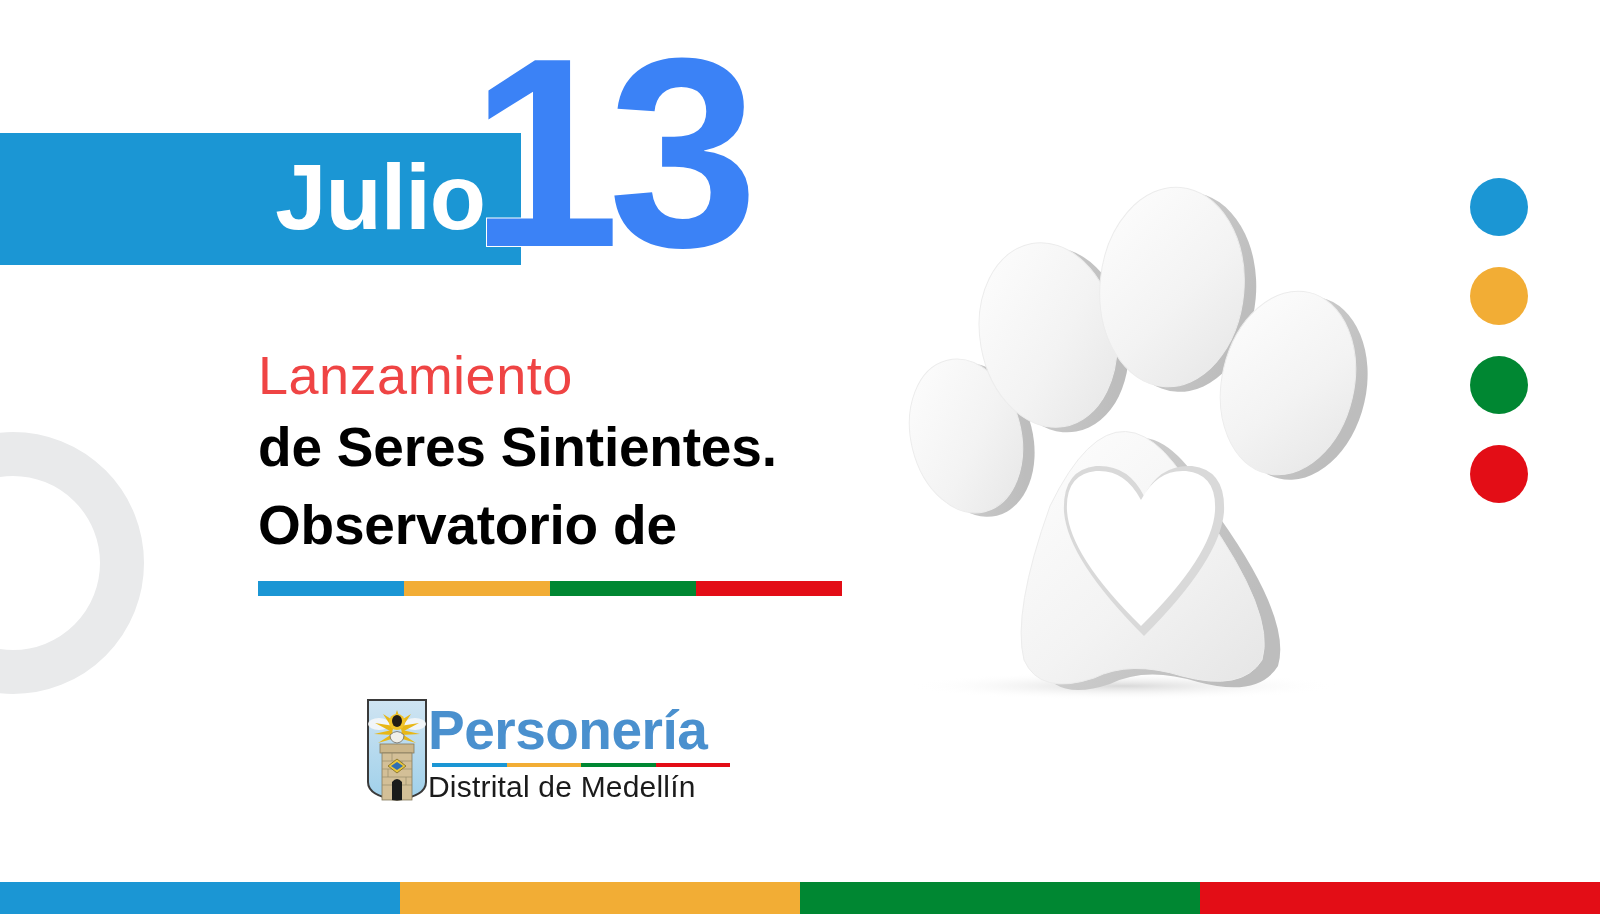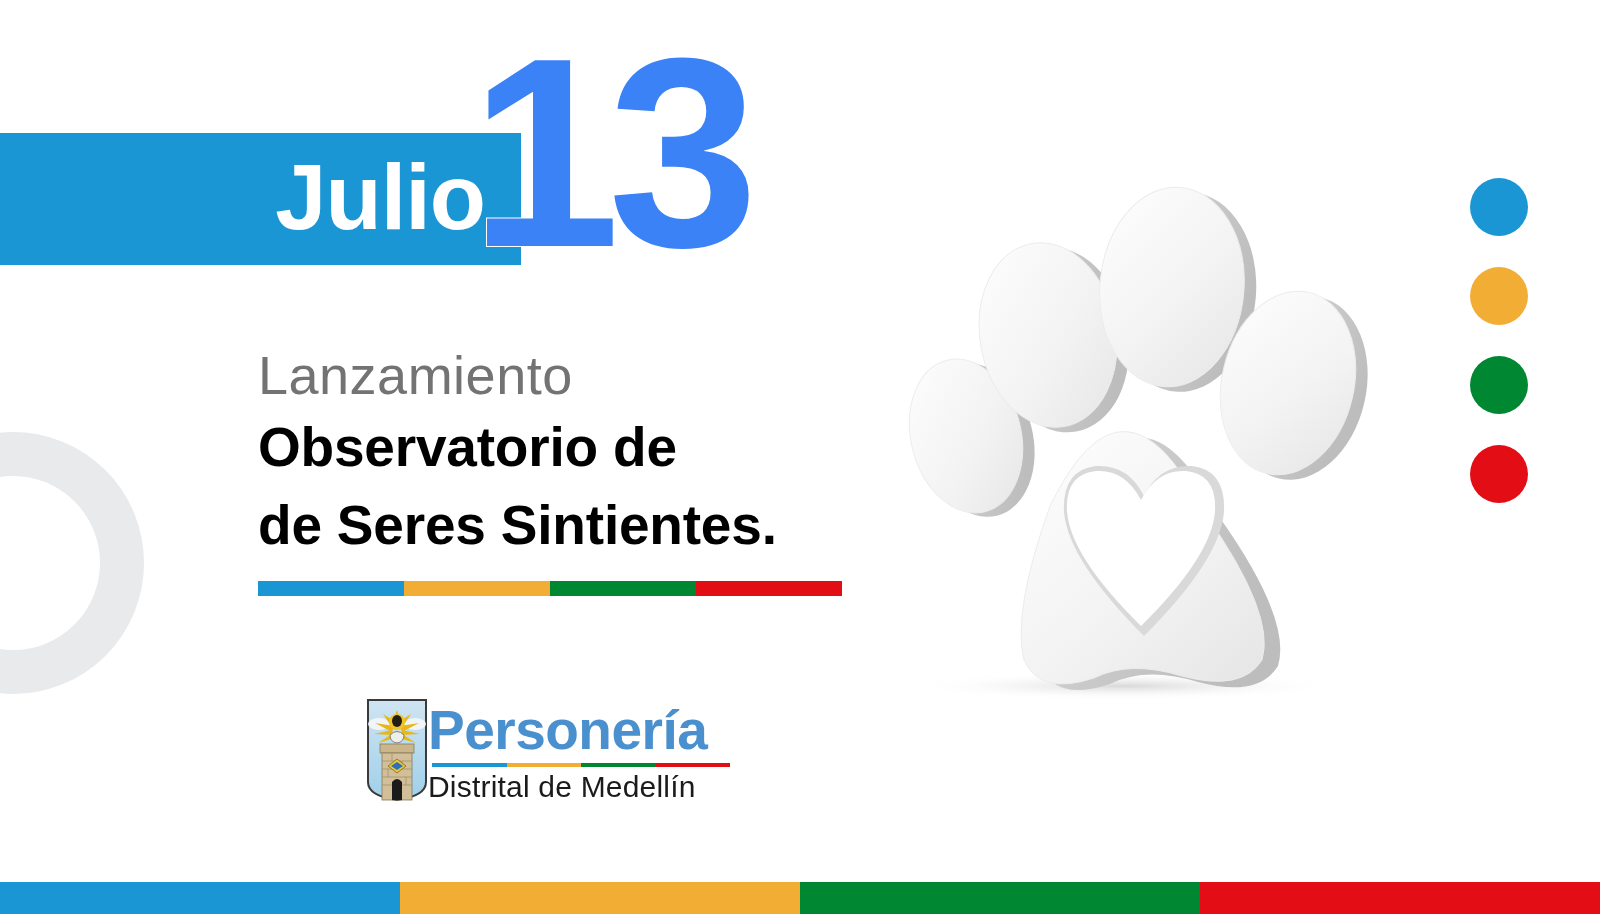--- a/index.html
+++ b/index.html
@@ -72,21 +72,21 @@
   .headline {
     position: absolute;
     left: 258px;
     top: 344px;
     width: 640px;
   }
   .headline-kicker {
     font-family: "Liberation Sans", sans-serif;
     font-size: 54px;
     font-weight: 300;
-    color: #737373;
+    color: #ef4444;
     line-height: 1.18;
     letter-spacing: 0.5px;
     white-space: nowrap;
   }
   .headline-main {
     font-family: "Liberation Sans", sans-serif;
     font-size: 55px;
     font-weight: 700;
     color: #000000;
     line-height: 1.42;
@@ -178,22 +178,22 @@
 
   <div class="deco-ring"></div>
 
   <div class="date-bar">
     <div class="date-month">Julio</div>
   </div>
   <div class="date-day">13</div>
 
   <div class="headline">
     <div class="headline-kicker">Lanzamiento</div>
+    <div class="headline-main">de Seres Sintientes.</div>
     <div class="headline-main">Observatorio de</div>
-    <div class="headline-main">de Seres Sintientes.</div>
     <div class="rule-4">
       <span style="background:#1b96d4"></span>
       <span style="background:#f2ad35"></span>
       <span style="background:#008732"></span>
       <span style="background:#e30d16"></span>
     </div>
   </div>
 
   <div class="logo">
     <svg class="crest" viewBox="0 0 62 104">

